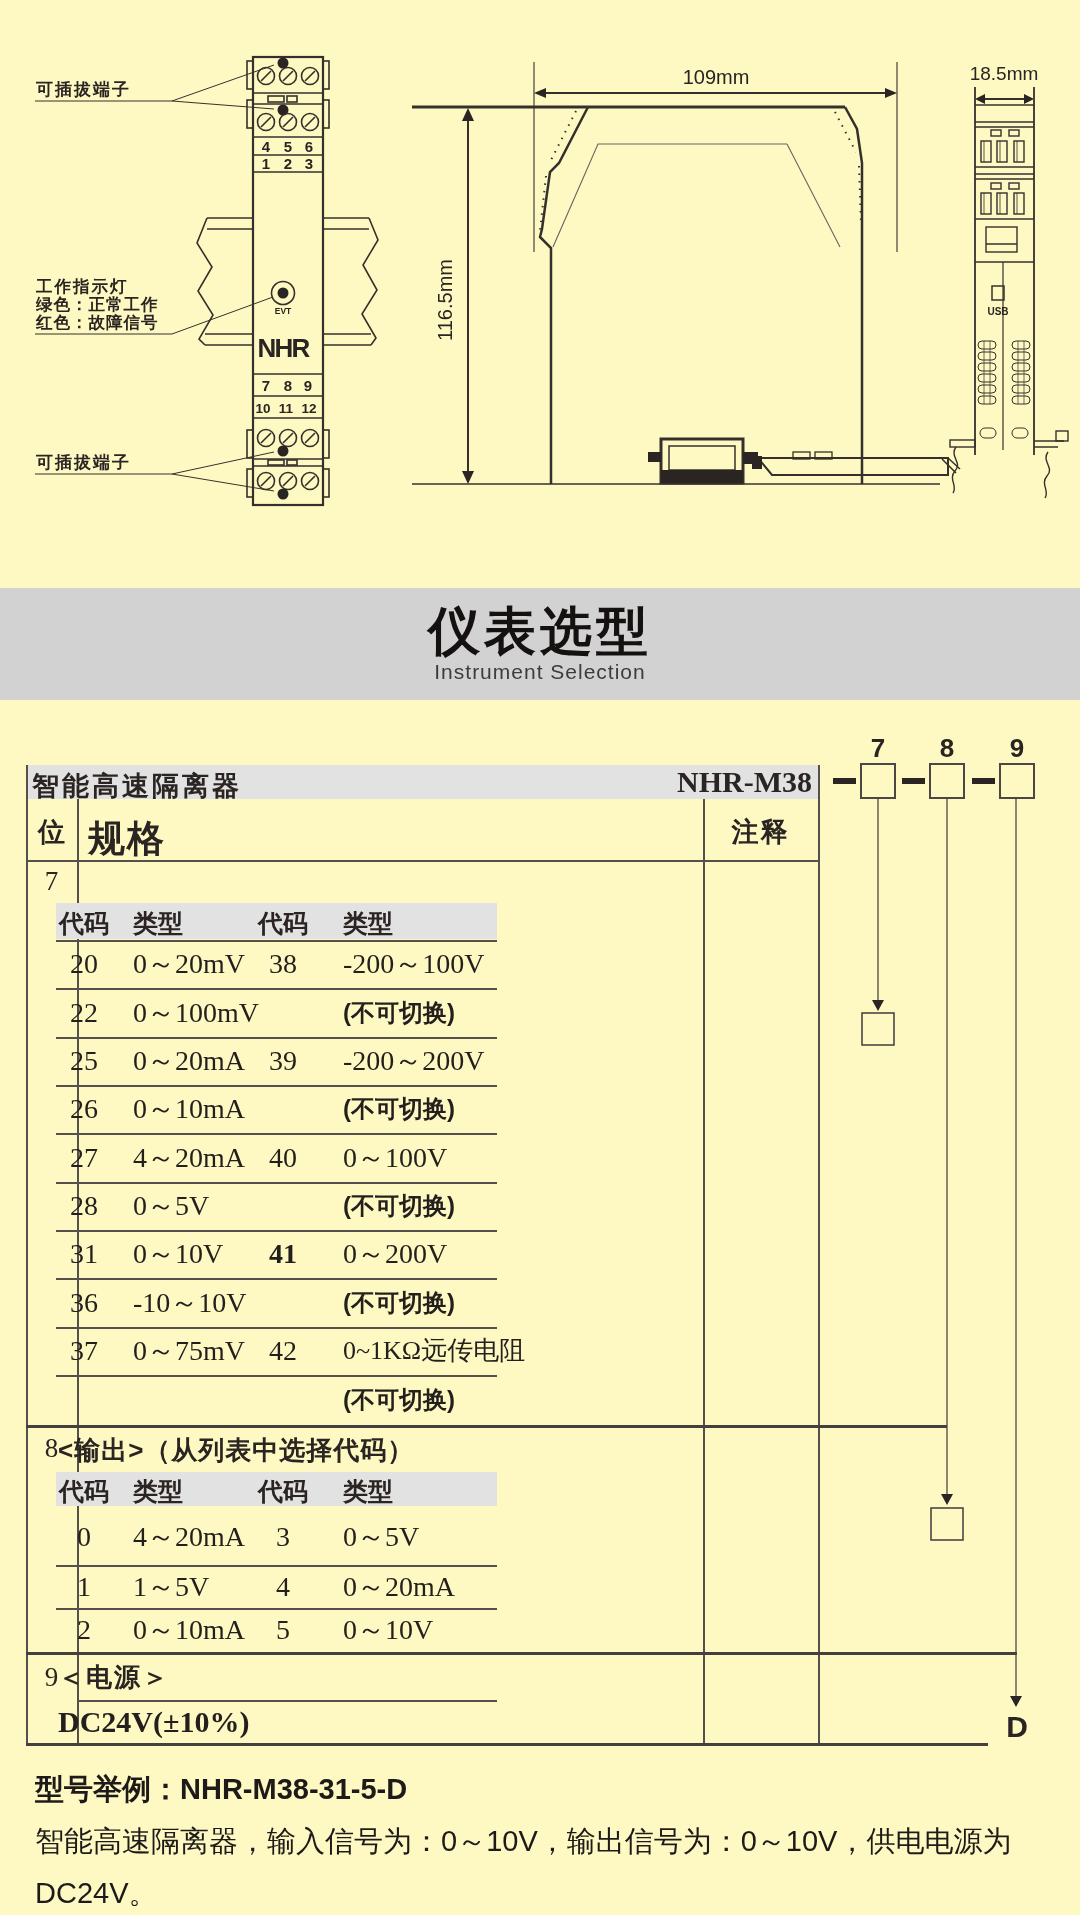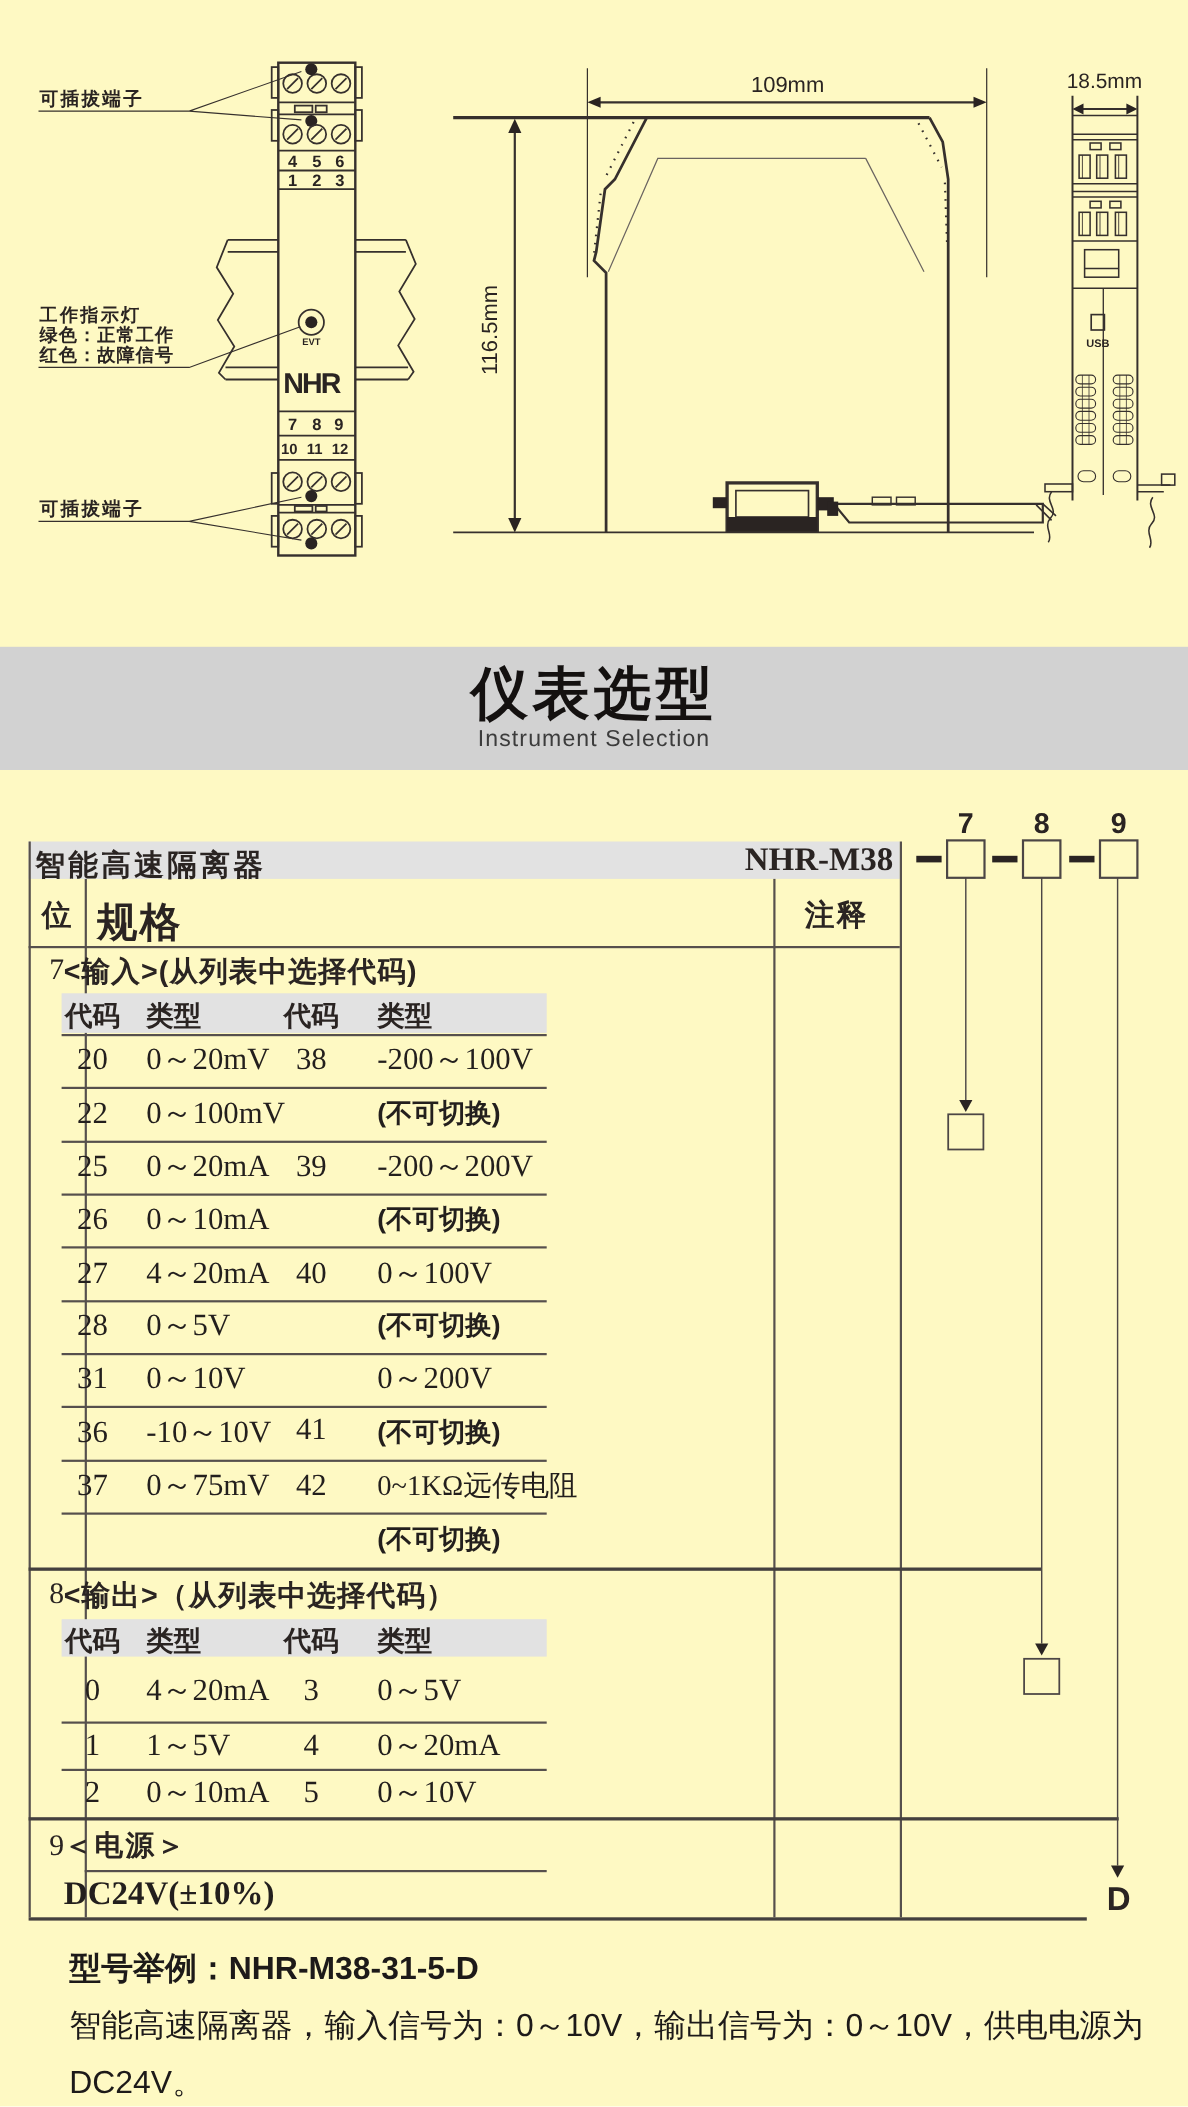--- a/index.html
+++ b/index.html
@@ -12,21 +12,21 @@
   .graybar{position:absolute;background:#e2e2e2;}
   .cn-b{font-weight:700;}
   .serif{font-family:"Liberation Serif","DejaVu Sans",serif;}
   .cell{position:absolute;font-family:"Liberation Serif","DejaVu Sans",serif;font-size:28px;color:#231f1d;white-space:nowrap;}
   .ctr{text-align:center;}
   #banner{position:absolute;left:0;top:563px;width:1080px;height:112px;background:#d2d2d2;
           display:flex;flex-direction:column;align-items:center;justify-content:center;margin-top:25px;}
   #banner .t{font-size:52px;font-weight:700;letter-spacing:4px;color:#141110;line-height:1.05;}
   #banner .s{font-size:21px;color:#3c3c3c;letter-spacing:1px;margin-top:2px;}
   svg text{font-family:"Liberation Sans",sans-serif;fill:#2a2422;}
-  .foot{position:absolute;left:35px;font-size:29px;color:#1d1a19;font-weight:500;white-space:nowrap;margin-left:28px;}
+  .foot{position:absolute;left:35px;font-size:29px;color:#1d1a19;font-weight:500;white-space:nowrap;}
 </style>
 </head>
 <body>
 
 <div id="page">
 
   <svg class="abs" style="left:0;top:0" width="1080" height="545" viewBox="0 0 1080 545">
 
     <g stroke="#36302d" fill="none" stroke-width="1.6">
 
@@ -241,21 +241,20 @@
   <div class="hline" style="left:26px;top:860px;width:792px;"></div>
   <div class="hline thick" style="left:26px;top:1425px;width:921px;"></div>
   <div class="hline thick" style="left:26px;top:1652px;width:991px;"></div>
   <div class="hline thick" style="left:26px;top:1743px;width:962px;"></div>
 
   <div class="abs ctr cn-b" style="left:26px;top:814px;width:51px;font-size:27px;">位</div>
   <div class="abs cn-b" style="left:88px;top:814px;font-size:37px;letter-spacing:2px;">规格</div>
   <div class="abs ctr cn-b" style="left:703px;top:814px;width:115px;font-size:27px;letter-spacing:2px;">注释</div>
 
   <div class="abs ctr serif" style="left:26px;top:866px;width:51px;font-size:27px;">7</div>
-  <div class="abs cn-b" style="left:58px;top:866px;font-size:26px;letter-spacing:1px;">&lt;输入&gt;(从列表中选择代码)</div>
   <div class="graybar" style="left:56px;top:903px;width:441px;height:36px;"></div>
   <div class="abs ctr cn-b" style="left:56px;top:907px;width:56px;font-size:25px;">代码</div>
   <div class="abs cn-b" style="left:133px;top:907px;font-size:25px;">类型</div>
   <div class="abs ctr cn-b" style="left:255px;top:907px;width:56px;font-size:25px;">代码</div>
   <div class="abs cn-b" style="left:343px;top:907px;font-size:25px;">类型</div>
 
   <div class="hline" style="left:56px;top:940px;width:441px;"></div>
   <div class="hline" style="left:56px;top:988px;width:441px;"></div>
   <div class="hline" style="left:56px;top:1037px;width:441px;"></div>
   <div class="hline" style="left:56px;top:1085px;width:441px;"></div>
@@ -288,21 +287,21 @@
   <div class="cell" style="left:133px;top:1133px;height:49px;line-height:49px;">4～20mA</div>
   <div class="cell ctr" style="left:255px;top:1133px;width:56px;height:49px;line-height:49px;">40</div>
   <div class="cell" style="left:343px;top:1133px;height:49px;line-height:49px;">0～100V</div>
 
   <div class="cell ctr" style="left:56px;top:1182px;width:56px;height:48px;line-height:48px;">28</div>
   <div class="cell" style="left:133px;top:1182px;height:48px;line-height:48px;">0～5V</div>
   <div class="cell" style="left:343px;top:1182px;height:48px;line-height:48px;font-size:24px;font-weight:600;font-family:'Liberation Sans',sans-serif;">(不可切换)</div>
 
   <div class="cell ctr" style="left:56px;top:1230px;width:56px;height:48px;line-height:48px;">31</div>
   <div class="cell" style="left:133px;top:1230px;height:48px;line-height:48px;">0～10V</div>
-  <div class="cell ctr" style="left:255px;top:1276px;width:56px;height:48px;line-height:48px;">41</div>
+  <div class="cell ctr" style="left:255px;top:1230px;width:56px;height:48px;line-height:48px;font-weight:bold;">41</div>
   <div class="cell" style="left:343px;top:1230px;height:48px;line-height:48px;">0～200V</div>
 
   <div class="cell ctr" style="left:56px;top:1278px;width:56px;height:49px;line-height:49px;">36</div>
   <div class="cell" style="left:133px;top:1278px;height:49px;line-height:49px;">-10～10V</div>
   <div class="cell" style="left:343px;top:1278px;height:49px;line-height:49px;font-size:24px;font-weight:600;font-family:'Liberation Sans',sans-serif;">(不可切换)</div>
 
   <div class="cell ctr" style="left:56px;top:1327px;width:56px;height:48px;line-height:48px;">37</div>
   <div class="cell" style="left:133px;top:1327px;height:48px;line-height:48px;">0～75mV</div>
   <div class="cell ctr" style="left:255px;top:1327px;width:56px;height:48px;line-height:48px;">42</div>
   <div class="cell" style="left:343px;top:1327px;height:48px;line-height:48px;font-size:26px;">0~1KΩ远传电阻</div>

